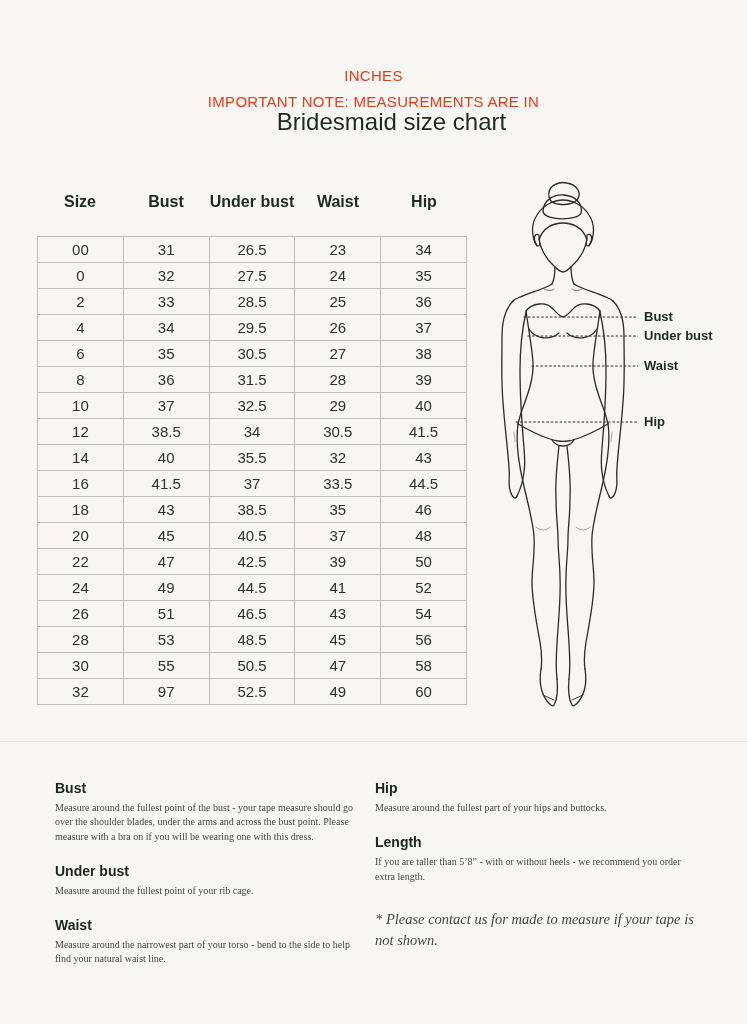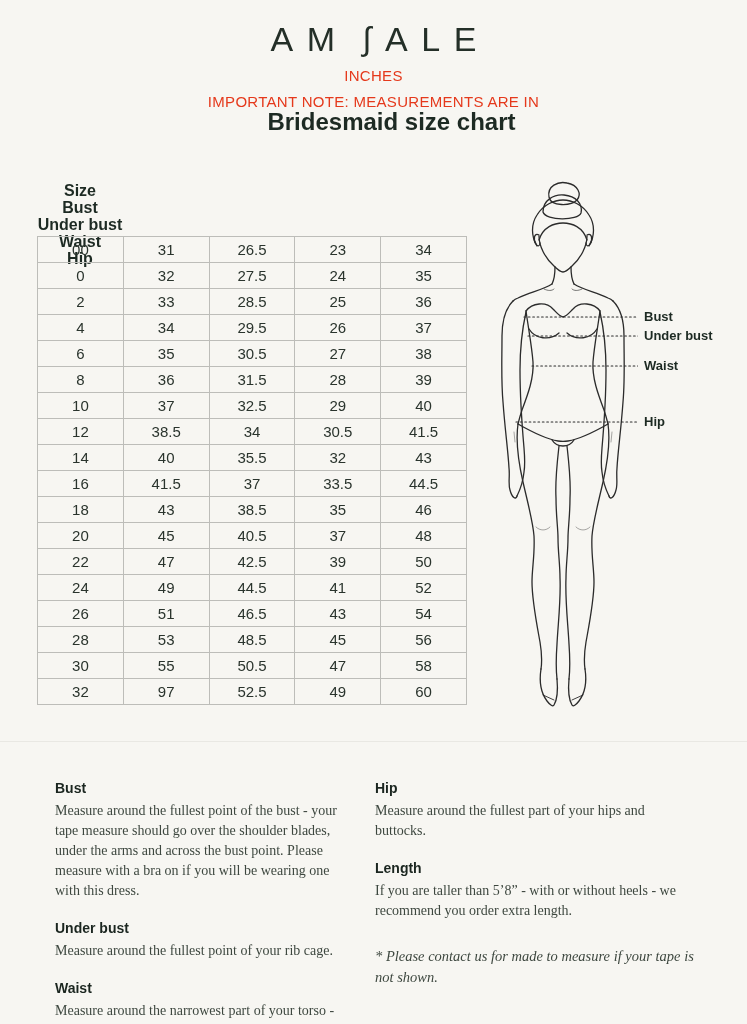--- a/index.html
+++ b/index.html
@@ -24,25 +24,25 @@
     font-size:34px;font-weight:400;letter-spacing:0.40em;text-indent:0.40em;
     color:#242f28;
   }
   .logo .logo-s{display:inline-block;font-size:0.96em;position:relative;top:-1px;}
   .note{
     position:absolute;top:63px;left:0;width:100%;text-align:center;
     color:var(--accent);font-size:15px;line-height:26px;letter-spacing:0.02em;
   }
   .page-title{
     position:absolute;top:108px;left:0;width:100%;text-align:center;
-    font-size:24px;font-weight:700;color:var(--ink);padding-left:36px;
+    font-size:24px;font-weight:400;color:var(--ink);padding-left:36px;
   }
   
   .col-headers{
-    position:absolute;left:37px;top:182px;width:430px;display:flex;flex-direction:column;
+    position:absolute;left:37px;top:193px;width:430px;display:flex;
   }
   .col-headers .col-h{
     width:86px;text-align:center;font-weight:700;font-size:16px;
     line-height:17px;color:var(--ink);
   }
   table.size-table{
     position:absolute;left:37px;top:236px;width:430px;
     border-collapse:collapse;table-layout:fixed;
   }
   table.size-table td{
@@ -60,34 +60,33 @@
   .divider{position:absolute;left:0;top:741px;width:747px;height:1px;background:#e9e8e3;}
   
   .guide-col{position:absolute;top:780px;}
   .guide-col.left{left:55px;width:302px;}
   .guide-col.right{left:375px;width:320px;}
   .guide-h{
     font-size:14px;font-weight:700;color:#1b2620;margin:0 0 5px;
     font-family:"Liberation Sans",sans-serif;
   }
   .guide-p{
-    font-family:"Liberation Serif",serif;font-size:14px;line-height:1.43;
+    font-family:"Liberation Serif",serif;font-size:10px;line-height:1.43;
     color:var(--serif-ink);margin:0 0 19px;
   }
   .footnote{
     font-family:"Liberation Serif",serif;font-style:italic;font-size:14.5px;
     line-height:1.43;color:var(--serif-ink);margin-top:25px;
   }
 </style>
 </head>
 <body>
 
 <div class="page">
 
-  <div class="logo"><span>AM<span class="logo-s">∫</span>ALE</span></div>
   <div class="note">
     <div>INCHES</div>
     <div>IMPORTANT NOTE: MEASUREMENTS ARE IN</div>
   </div>
   <div class="page-title">Bridesmaid size chart</div>
 
   <div class="col-headers">
     <div class="col-h">Size</div>
     <div class="col-h">Bust</div>
     <div class="col-h">Under bust</div>

